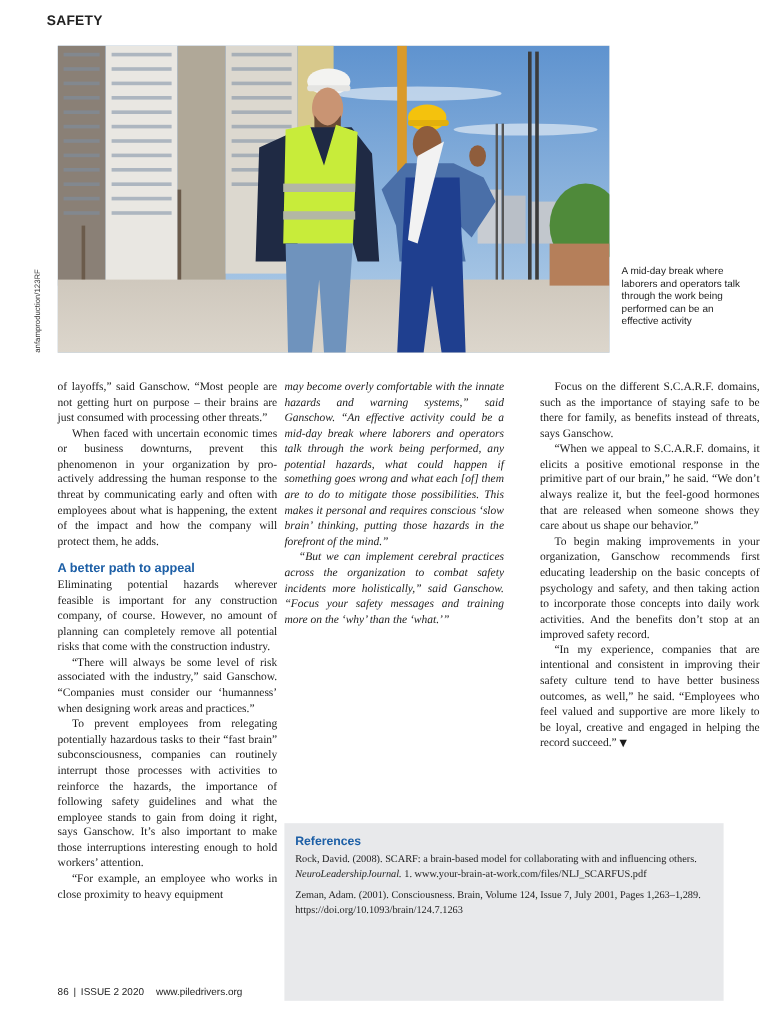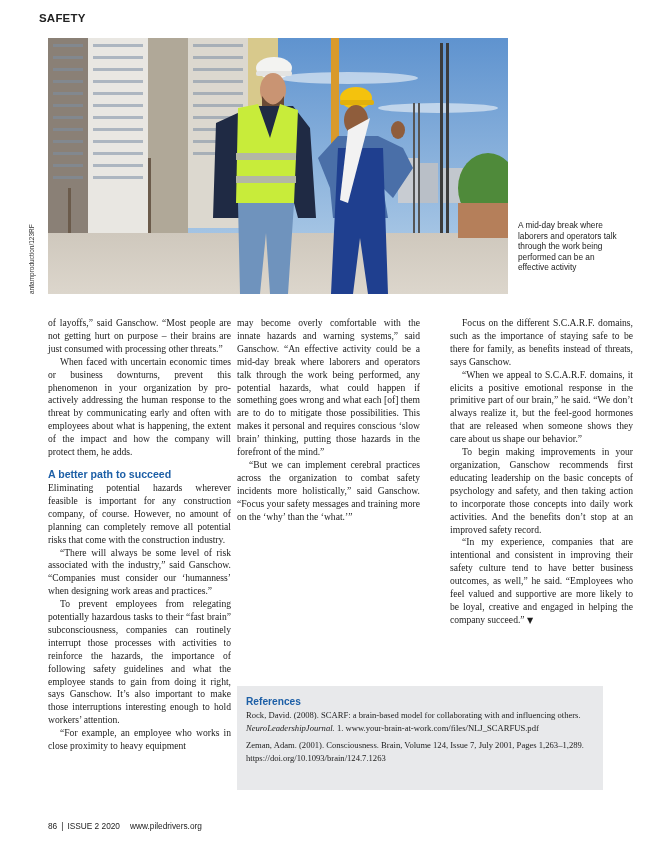--- a/index.html
+++ b/index.html
@@ -7,25 +7,25 @@
   .section-label { position: absolute; left: 39px; top: 12px; font-family: "Liberation Sans", sans-serif; font-weight: bold; font-size: 11.5px; letter-spacing: 0.2px; color: #222; }
   .photo { position: absolute; left: 48px; top: 38px; width: 460px; height: 256px; overflow: hidden; background: #cfd6dc; }
   .photo svg { display: block; }
   .credit { position: absolute; left: 28px; top: 228px; width: 10px; height: 66px; }
   .credit span { position: absolute; left: 0; top: 66px; transform: rotate(-90deg); transform-origin: 0 0; font-family: "Liberation Sans", sans-serif; font-size: 6.5px; color: #333; white-space: nowrap; }
   .caption { position: absolute; left: 518px; top: 220px; width: 100px; font-family: "Liberation Sans", sans-serif; font-size: 8.3px; line-height: 10.6px; color: #222; }
   .col { position: absolute; top: 317px; width: 183px; font-family: "Liberation Serif", serif; font-size: 9.6px; line-height: 12.9px; color: #1b1b1b; text-align: justify; hyphens: manual; }
   .col p { margin: 0; text-indent: 0; }
   .col p.ind { text-indent: 12px; }
   .col1 { left: 48px; }
-  .col2 { left: 237px; }
+  .col2 { left: 237px; font-style: italic; }
   .col3 { left: 450px; }
   .subhead { font-family: "Liberation Sans", sans-serif; font-weight: bold; font-size: 10.6px; color: #1d5fa6; margin: 9px 0 1px 0; line-height: 13px; text-align: left; }
   .end-mark { font-family: "DejaVu Sans", sans-serif; font-size: 8px; }
-  .refs { position: absolute; left: 237px; top: 686px; width: 366px; height: 104px; background: #e8e9eb; box-sizing: border-box; padding: 9px 9px 0 9px; }
+  .refs { position: absolute; left: 237px; top: 686px; width: 366px; height: 148px; background: #e8e9eb; box-sizing: border-box; padding: 9px 9px 0 9px; }
   .refs h3 { margin: 0 0 1px 0; font-family: "Liberation Sans", sans-serif; font-weight: bold; font-size: 10.2px; color: #1d5fa6; line-height: 13px; }
   .refs p { margin: 0 0 5px 0; font-family: "Liberation Serif", serif; font-size: 8.6px; line-height: 12.6px; color: #222; }
   .refs em { font-style: italic; }
   .footer { position: absolute; left: 48px; top: 821px; font-family: "Liberation Sans", sans-serif; font-size: 8.3px; color: #222; }
   .footer .sep { margin: 0 4px; }
   .footer .url { margin-left: 10px; }
 </style>
 </head>
 <body>
 
@@ -130,37 +130,37 @@
 
 <div class="credit">
   <span>anfamproduction/123RF</span>
 </div>
 
 <div class="caption">A mid-day break where laborers and operators talk through the work being performed can be an effective activity</div>
 
 <div class="col col1">
   <p>of layoffs,” said Ganschow. “Most people are not getting hurt on purpose – their brains are just consumed with processing other threats.”</p>
   <p class="ind">When faced with uncertain economic times or business downturns, prevent this phenomenon in your organization by pro­actively addressing the human response to the threat by communicating early and often with employees about what is hap­pening, the extent of the impact and how the company will protect them, he adds.</p>
-  <div class="subhead">A better path to succeed</div>
+  <div class="subhead">A better path to appeal</div>
   <p>Eliminating potential hazards wher­ever feasible is important for any con­struction company, of course. However, no amount of planning can completely remove all potential risks that come with the construction industry.</p>
   <p class="ind">“There will always be some level of risk associated with the industry,” said Ganschow. “Companies must consider our ‘humanness’ when designing work areas and practices.”</p>
   <p class="ind">To prevent employees from relegat­ing potentially hazardous tasks to their “fast brain” subconsciousness, companies can routinely interrupt those processes with activities to reinforce the hazards, the importance of following safety guide­lines and what the employee stands to gain from doing it right, says Ganschow. It’s also important to make those inter­ruptions interesting enough to hold workers’ attention.</p>
   <p class="ind">“For example, an employee who works in close proximity to heavy equipment</p>
 </div>
 
 <div class="col col2">
   <p>may become overly comfortable with the innate hazards and warning systems,” said Ganschow. “An effective activity could be a mid-day break where laborers and oper­ators talk through the work being per­formed, any potential hazards, what could happen if something goes wrong and what each [of] them are to do to mitigate those possibilities. This makes it personal and requires conscious ‘slow brain’ thinking, putting those hazards in the forefront of the mind.”</p>
   <p class="ind">“But we can implement cerebral practic­es across the organization to combat safety incidents more holistically,” said Ganschow. “Focus your safety messages and training more on the ‘why’ than the ‘what.’”</p>
 </div>
 
 <div class="col col3">
   <p class="ind">Focus on the different S.C.A.R.F. domains, such as the importance of stay­ing safe to be there for family, as benefits instead of threats, says Ganschow.</p>
   <p class="ind">“When we appeal to S.C.A.R.F. domains, it elicits a positive emotional response in the primitive part of our brain,” he said. “We don’t always realize it, but the feel-good hormones that are released when someone shows they care about us shape our behavior.”</p>
   <p class="ind">To begin making improvements in your organization, Ganschow recommends first educating leadership on the basic concepts of psychology and safety, and then taking action to incorporate those concepts into daily work activities. And the benefits don’t stop at an improved safety record.</p>
-  <p class="ind"><span>“In my experience, companies that are intentional and consistent in improv­ing their safety culture tend to have bet­ter business outcomes, as well,” he said. “Employees who feel valued and support­ive are more likely to be loyal, creative and engaged in helping the company succeed.”</span> <span class="end-mark">▼</span></p>
+  <p class="ind"><span>“In my experience, companies that are intentional and consistent in improv­ing their safety culture tend to have bet­ter business outcomes, as well,” he said. “Employees who feel valued and support­ive are more likely to be loyal, creative and engaged in helping the record succeed.”</span> <span class="end-mark">▼</span></p>
 </div>
 
 <div class="refs">
   <h3>References</h3>
   <p><span>Rock, David. (2008). SCARF: a brain-based model for collaborating with and influencing others. </span><em>NeuroLeadershipJournal.</em><span> 1. www.your-brain-at-work.com/files/NLJ_SCARFUS.pdf</span></p>
   <p><span>Zeman, Adam. (2001). Consciousness. Brain, Volume 124, Issue 7, July 2001, Pages 1,263–1,289. https://doi.org/10.1093/brain/124.7.1263</span></p>
 </div>
 
 <div class="footer">
   <span>86</span><span class="sep">|</span><span>ISSUE 2 2020</span><span class="url">www.piledrivers.org</span>

